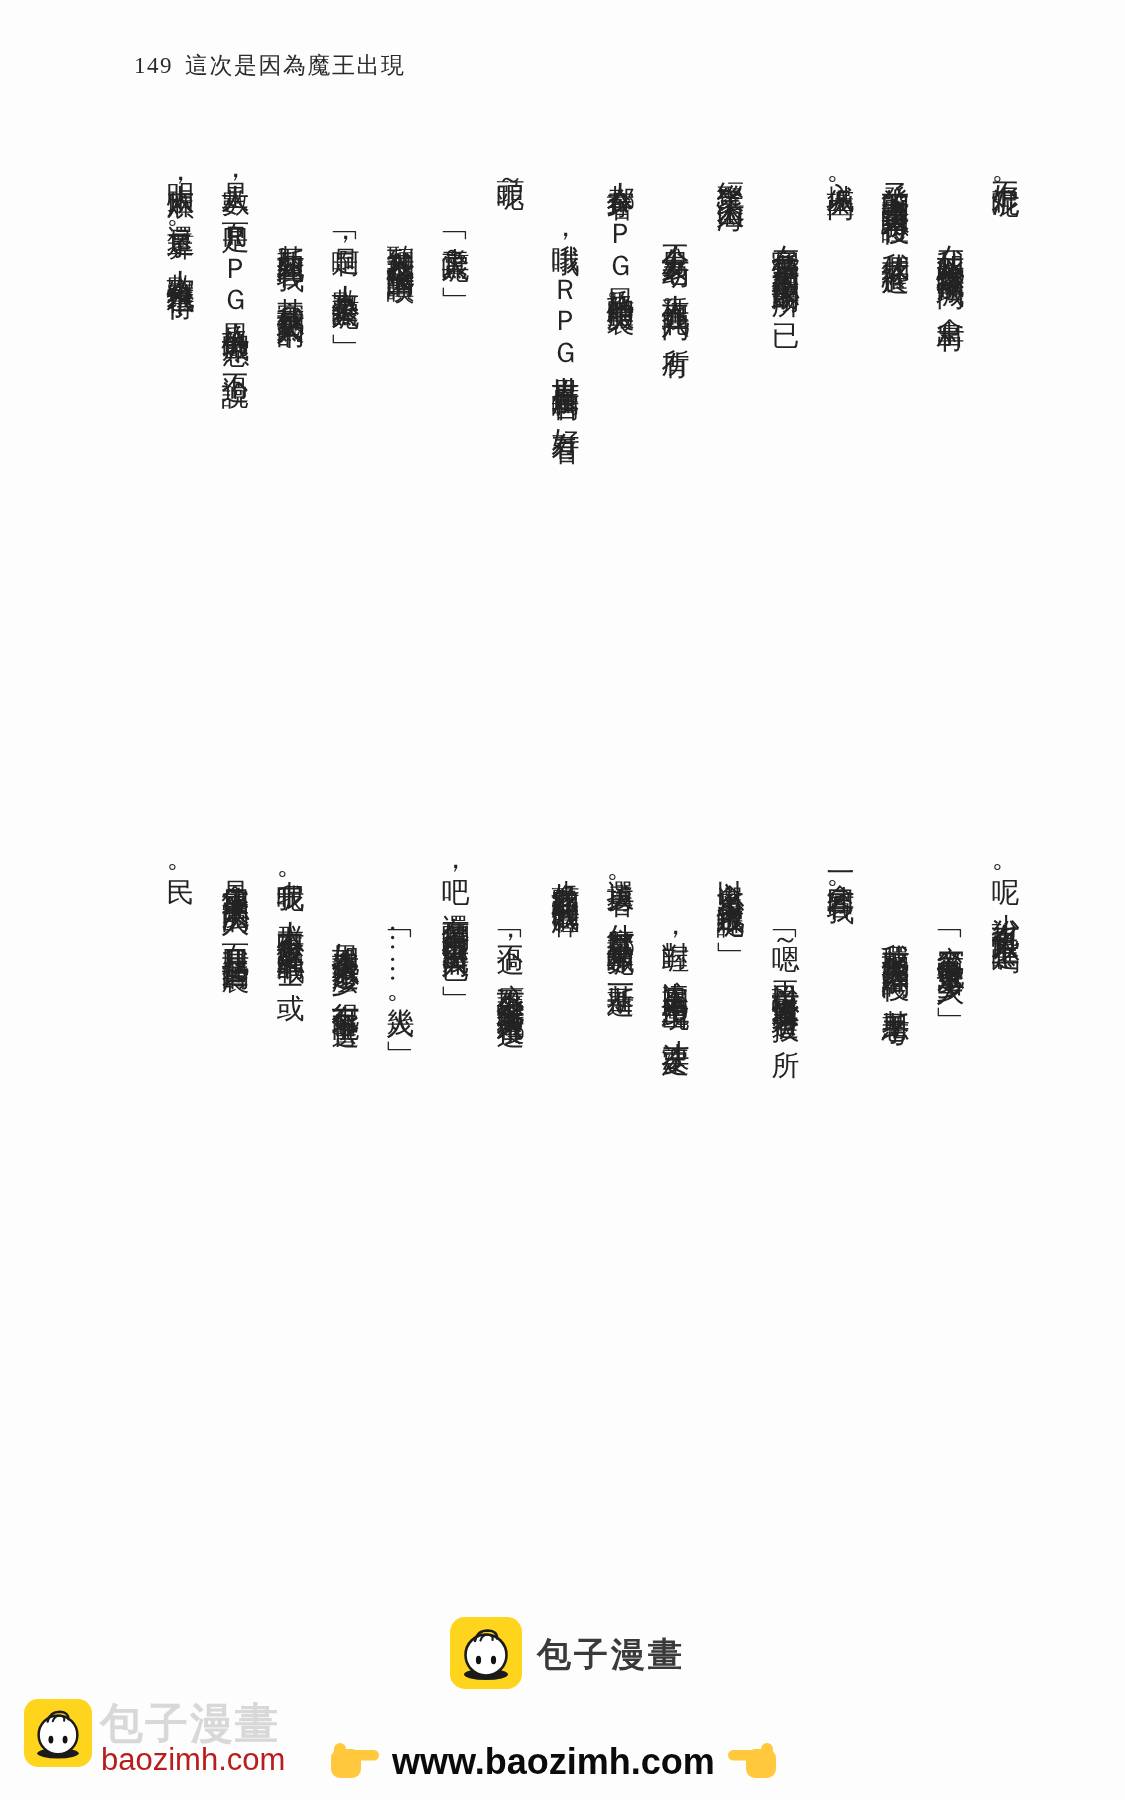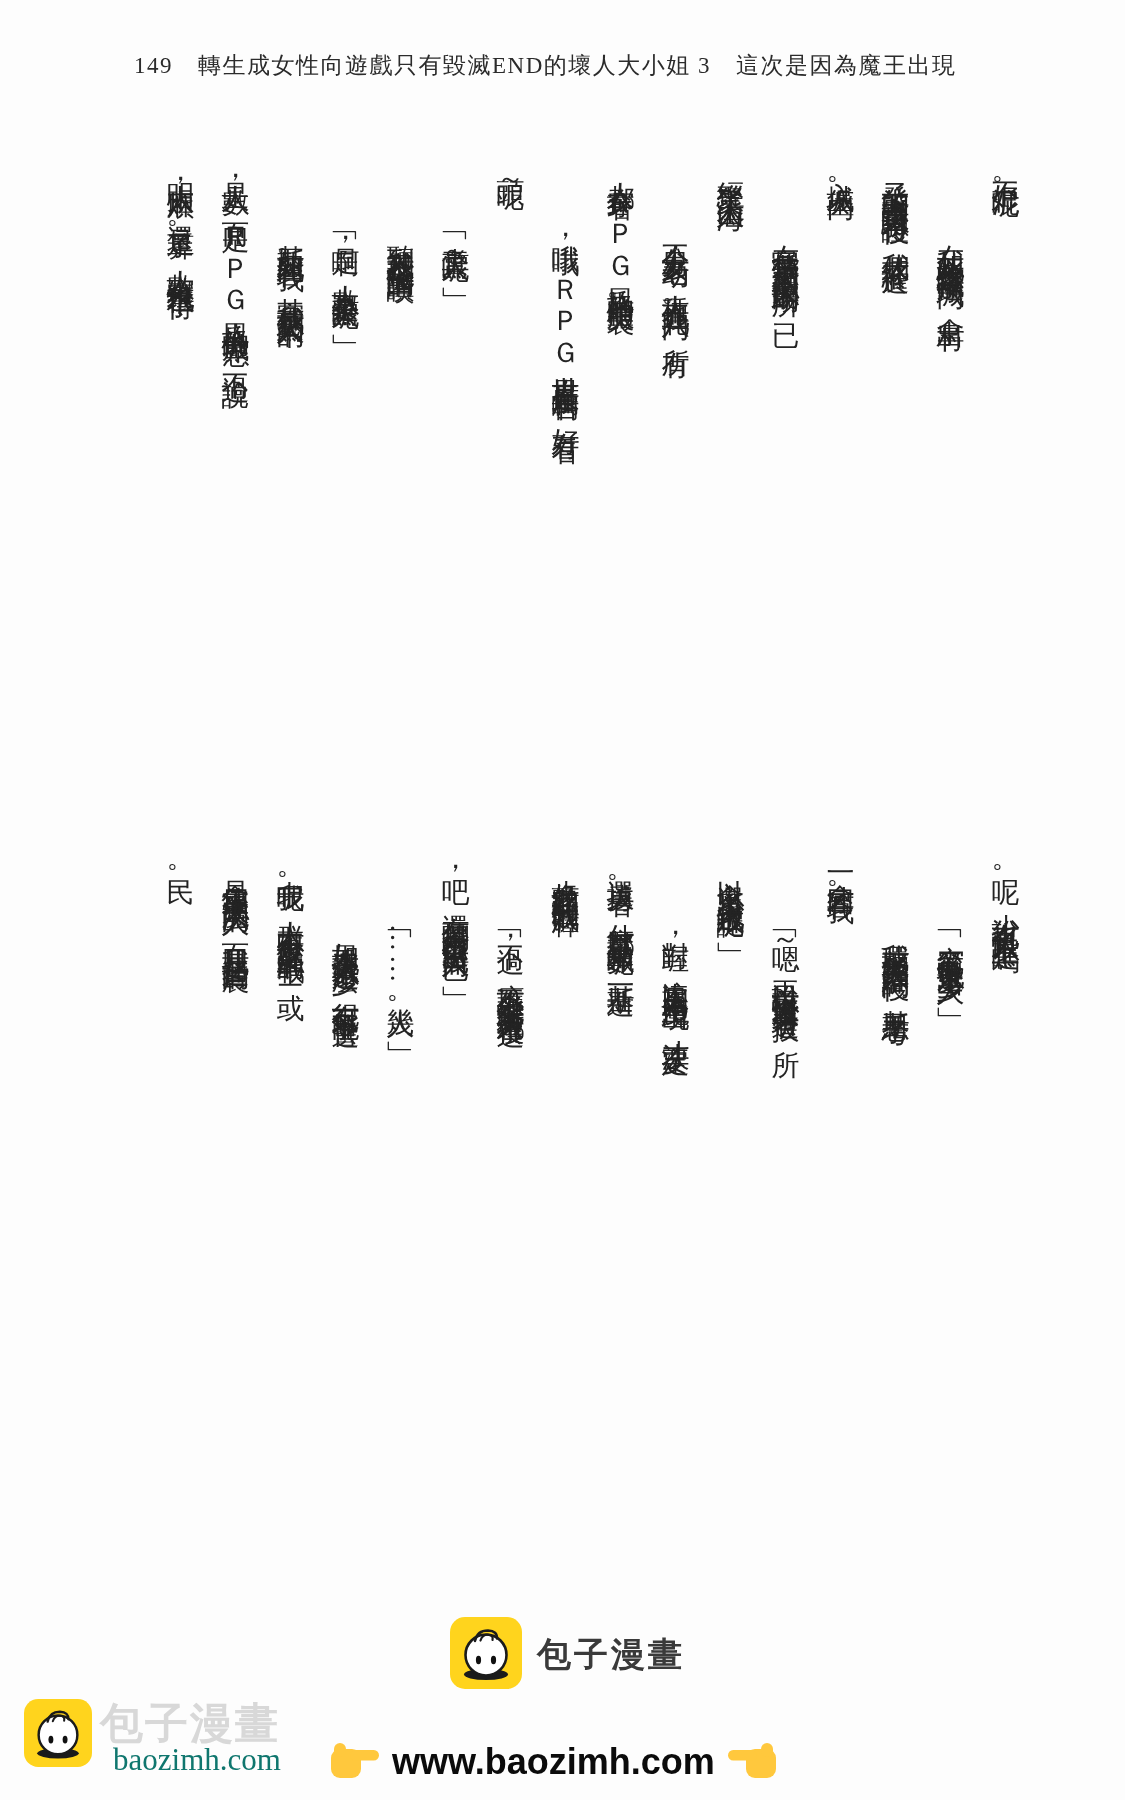--- a/index.html
+++ b/index.html
@@ -4,21 +4,21 @@
 <style>
   html,body{margin:0;padding:0;}
   body{
     width:1125px;height:1800px;position:relative;overflow:hidden;
     background:#fdfdfd;
     font-family:"Liberation Serif","DejaVu Serif",serif;
   }
   
   .page-header{
     position:absolute;left:134px;top:50px;
-    display:flex;align-items:baseline;gap:25px;
+    display:flex;align-items:baseline;gap:12px;
     font-size:23px;letter-spacing:1.5px;color:#2b2b2b;white-space:nowrap;
   }
   
   .vblock{
     position:absolute;right:92px;
     writing-mode:vertical-rl;text-orientation:mixed;
     color:#232323;font-size:28px;
   }
   #block1{top:160px;height:622px;}
   #block2{top:858px;height:612px;}
@@ -36,23 +36,23 @@
   }
   
   .footer-bar{position:absolute;left:0;top:1690px;width:1125px;height:110px;}
   .wm-logo{position:absolute;left:24px;top:9px;}
   .wm-name{
     position:absolute;left:100px;top:5px;
     font-family:"Liberation Sans","DejaVu Sans",sans-serif;
     font-weight:bold;font-size:43px;letter-spacing:2px;color:#d8d8d8;white-space:nowrap;
   }
   .wm-domain{
-    position:absolute;left:113px;top:52px;
-    font-family:Liberation Serif, serif;
-    font-size:31px;color:#0f766e;white-space:nowrap;
+    position:absolute;left:101px;top:52px;
+    font-family:Liberation Sans, sans-serif;
+    font-size:31px;color:#b91c1c;white-space:nowrap;
   }
   .notice-line{
     position:absolute;left:286px;top:14px;
     font-family:"Liberation Sans","DejaVu Sans",sans-serif;
     font-weight:bold;font-size:24px;color:#111;white-space:nowrap;
   }
   .url-line{
     position:absolute;left:330px;top:48px;height:48px;
     display:flex;align-items:center;gap:12px;
   }
@@ -60,21 +60,20 @@
     font-family:"Liberation Sans","DejaVu Sans",sans-serif;
     font-weight:bold;font-size:36px;color:#0b0b0b;white-space:nowrap;
   }
   .mirror{transform:scaleX(-1);}
 </style>
 </head>
 <body>
 
 <div class="page-header">
   <span>149</span>
-  <span>轉生成女性向遊戲只有毀滅END的壞人大小姐 3</span>
   <span>這次是因為魔王出現</span>
 </div>
 
 <div class="vblock" id="block1">
   <div class="vcol">不好混呢。</div>
   <div class="vcol">　　在我如此心想之際抵達了城門，拿出村</div>
   <div class="vcol">子發的證明書讓官員驗證後，我們才終於進</div>
   <div class="vcol">入城堡內。</div>
   <div class="vcol">　　在官員帶領下來到類似大廳的場所，已</div>
   <div class="vcol">經聚集了人山人海。</div>

